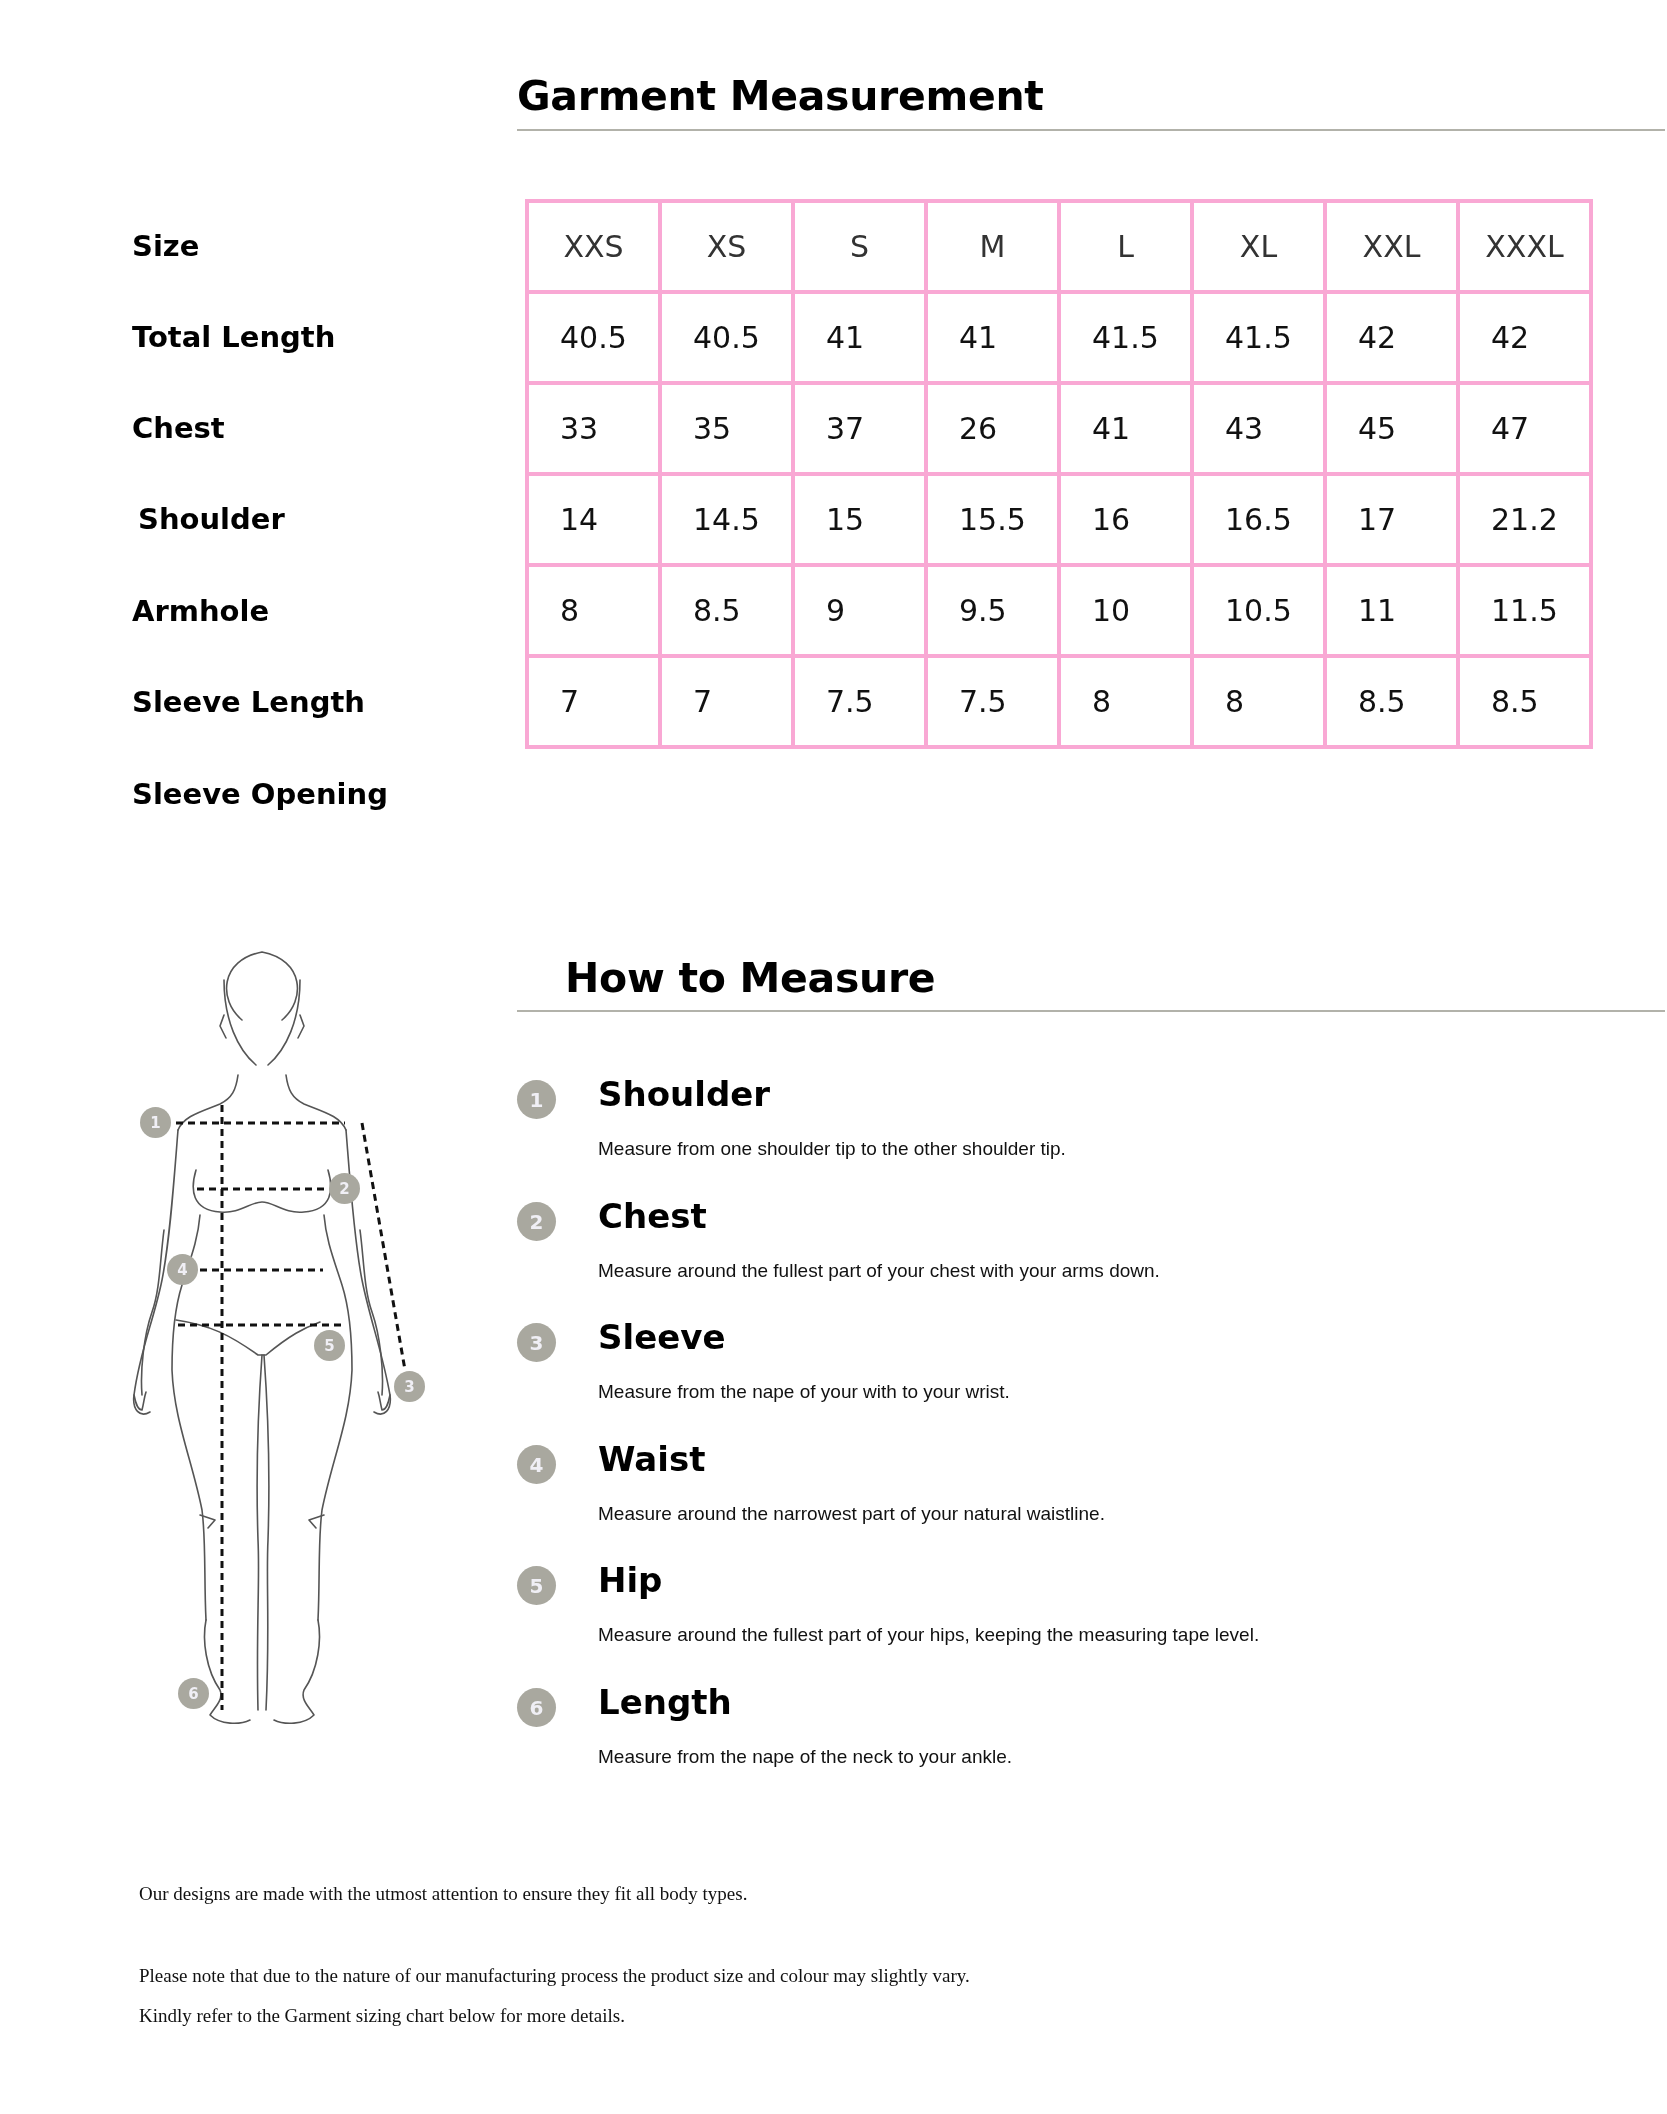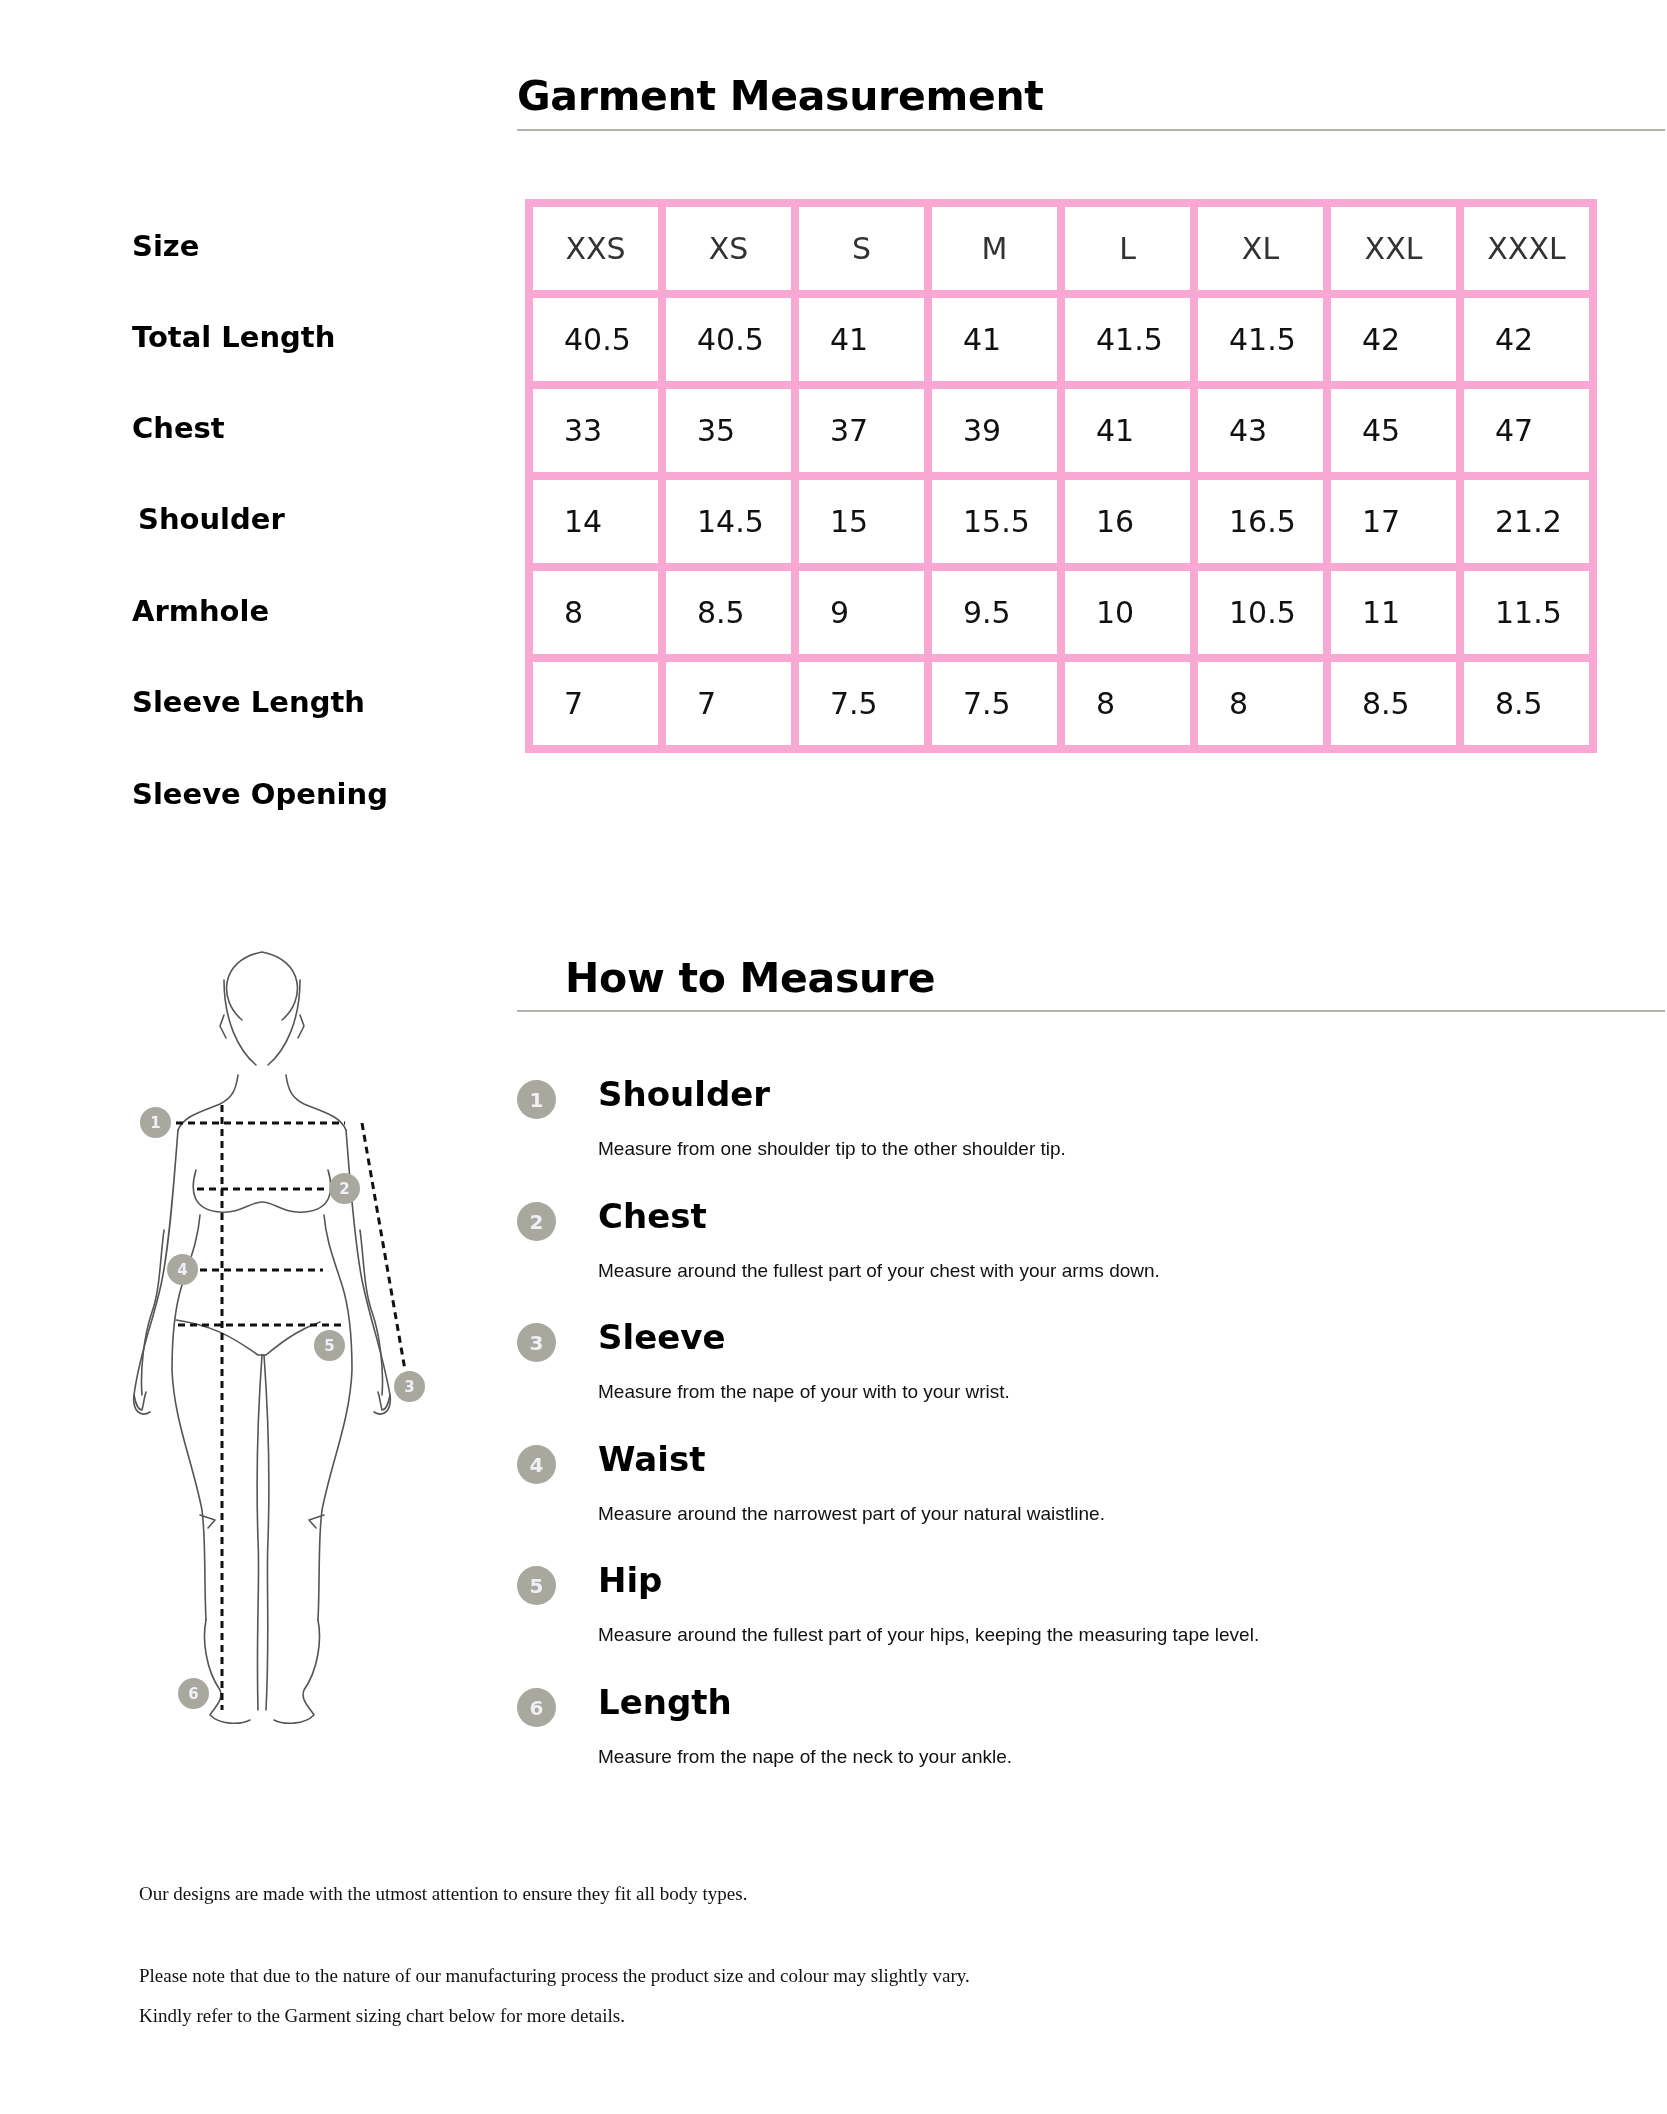--- a/index.html
+++ b/index.html
@@ -22,21 +22,21 @@
     font-family: "DejaVu Sans", sans-serif; font-weight: bold; font-size: 29px; color: #000;
     white-space: nowrap;
   }
   .row-label.indent { padding-left: 6px; }
 
   table.size-table {
     position: absolute; left: 525px; top: 199px;
     border-collapse: collapse; table-layout: fixed;
   }
   table.size-table td {
-    border: 8px solid #f9a8d4;
+    border: 4px solid #f9a8d4;
     width: 133px; height: 91px;
     font-family: "DejaVu Sans", sans-serif; font-size: 30px; color: #111;
     padding: 0 0 0 31px; text-align: left; vertical-align: middle;
     white-space: nowrap;
   }
   table.size-table tr.header td { text-align: center; padding: 0; color: #333; }
 
   
   .figure { position: absolute; left: 120px; top: 940px; width: 330px; height: 830px; }
   .fig-badge {
@@ -107,21 +107,21 @@
     <td>41</td>
     <td>41.5</td>
     <td>41.5</td>
     <td>42</td>
     <td>42</td>
   </tr>
   <tr>
     <td>33</td>
     <td>35</td>
     <td>37</td>
-    <td>39</td>
+    <td>26</td>
     <td>41</td>
     <td>43</td>
     <td>45</td>
     <td>47</td>
   </tr>
   <tr>
     <td>14</td>
     <td>14.5</td>
     <td>15</td>
     <td>15.5</td>

